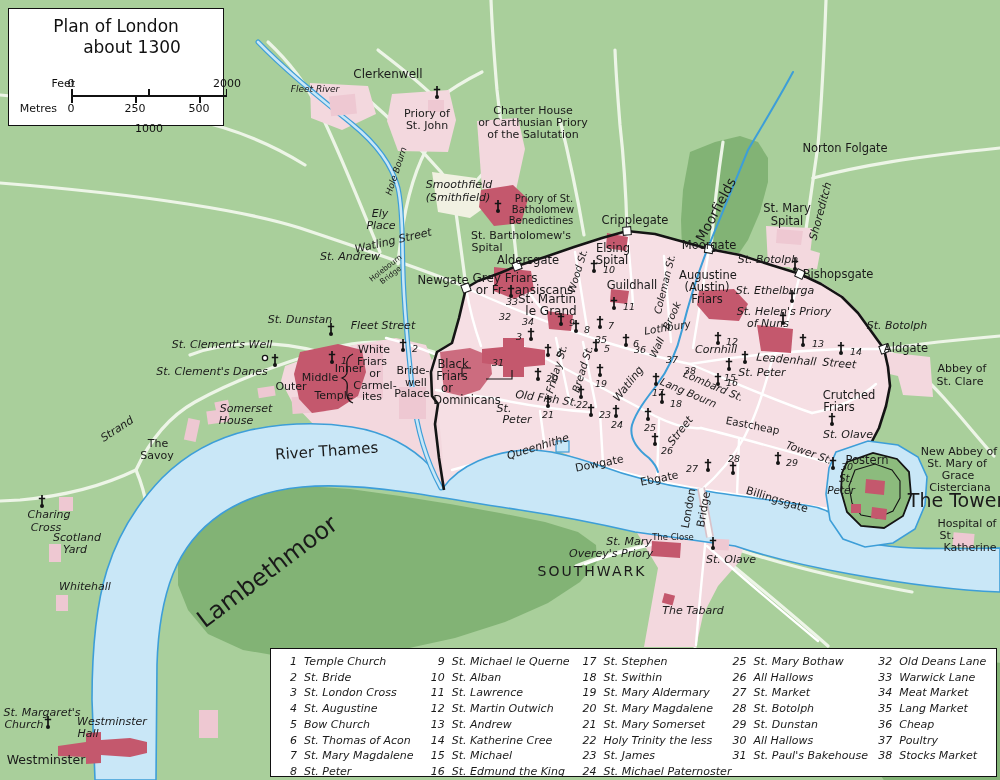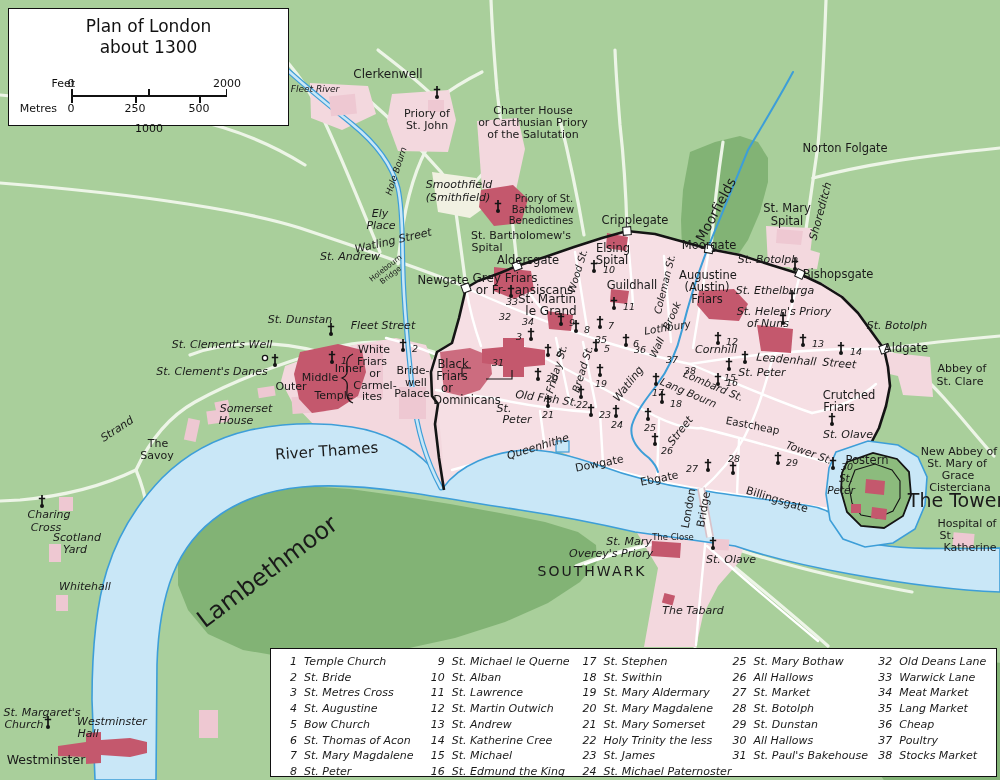--- a/index.html
+++ b/index.html
@@ -1,24 +1,24 @@
 <!DOCTYPE html>
 <html><head>
 <meta charset="utf-8">
 <style>
   html,body{margin:0;padding:0;width:1000px;height:780px;overflow:hidden;
     font-family:"DejaVu Sans","Liberation Sans",sans-serif;background:#a9cf9b;}
   #stage{position:relative;width:1000px;height:780px;}
   #map-svg{position:absolute;left:0;top:0;}
   #map-svg text{font-family:"DejaVu Sans","Liberation Sans",sans-serif;fill:#1a1a1a;}
   
-  #title-box{position:absolute;left:8px;top:8px;width:281px;height:118px;background:#ffffff;
+  #title-box{position:absolute;left:8px;top:8px;width:216px;height:118px;background:#ffffff;
     border:1.6px solid #111;box-sizing:border-box;z-index:5;}
   #title-box .t1{position:absolute;left:0;top:7px;width:100%;text-align:center;font-size:17px;color:#111;}
-  #title-box .t2{position:absolute;left:0;top:28px;width:100%;text-align:center;font-size:17px;color:#111;}
+  #title-box .t2{position:absolute;left:16px;top:28px;width:100%;text-align:center;font-size:17px;color:#111;}
   #title-box .unit{position:absolute;font-size:11px;color:#111;width:48px;text-align:right;}
   #title-box .tick-label{position:absolute;font-size:11px;color:#111;transform:translateX(-50%);}
   #title-box .bar{position:absolute;left:62px;top:86px;width:156px;height:1.6px;background:#111;}
   #title-box .tickmark{position:absolute;width:1.6px;height:6px;background:#111;}
   
   #legend-box{position:absolute;left:270px;top:648px;width:727px;height:129px;background:#ffffff;
     border:1.6px solid #111;box-sizing:border-box;z-index:5;display:flex;
     padding:5px 2px 2px 10px;}
   .legend-col{display:flex;flex-direction:column;}
   .legend-col.c0{width:148px}.legend-col.c1{width:152px}.legend-col.c2{width:150px}
@@ -566,21 +566,21 @@
         <div class="legend-row">
           <span class="num">1</span>
           <span>Temple Church</span>
         </div>
         <div class="legend-row">
           <span class="num">2</span>
           <span>St. Bride</span>
         </div>
         <div class="legend-row">
           <span class="num">3</span>
-          <span>St. Metres Cross</span>
+          <span>St. London Cross</span>
         </div>
         <div class="legend-row">
           <span class="num">4</span>
           <span>St. Augustine</span>
         </div>
         <div class="legend-row">
           <span class="num">5</span>
           <span>Bow Church</span>
         </div>
         <div class="legend-row">

